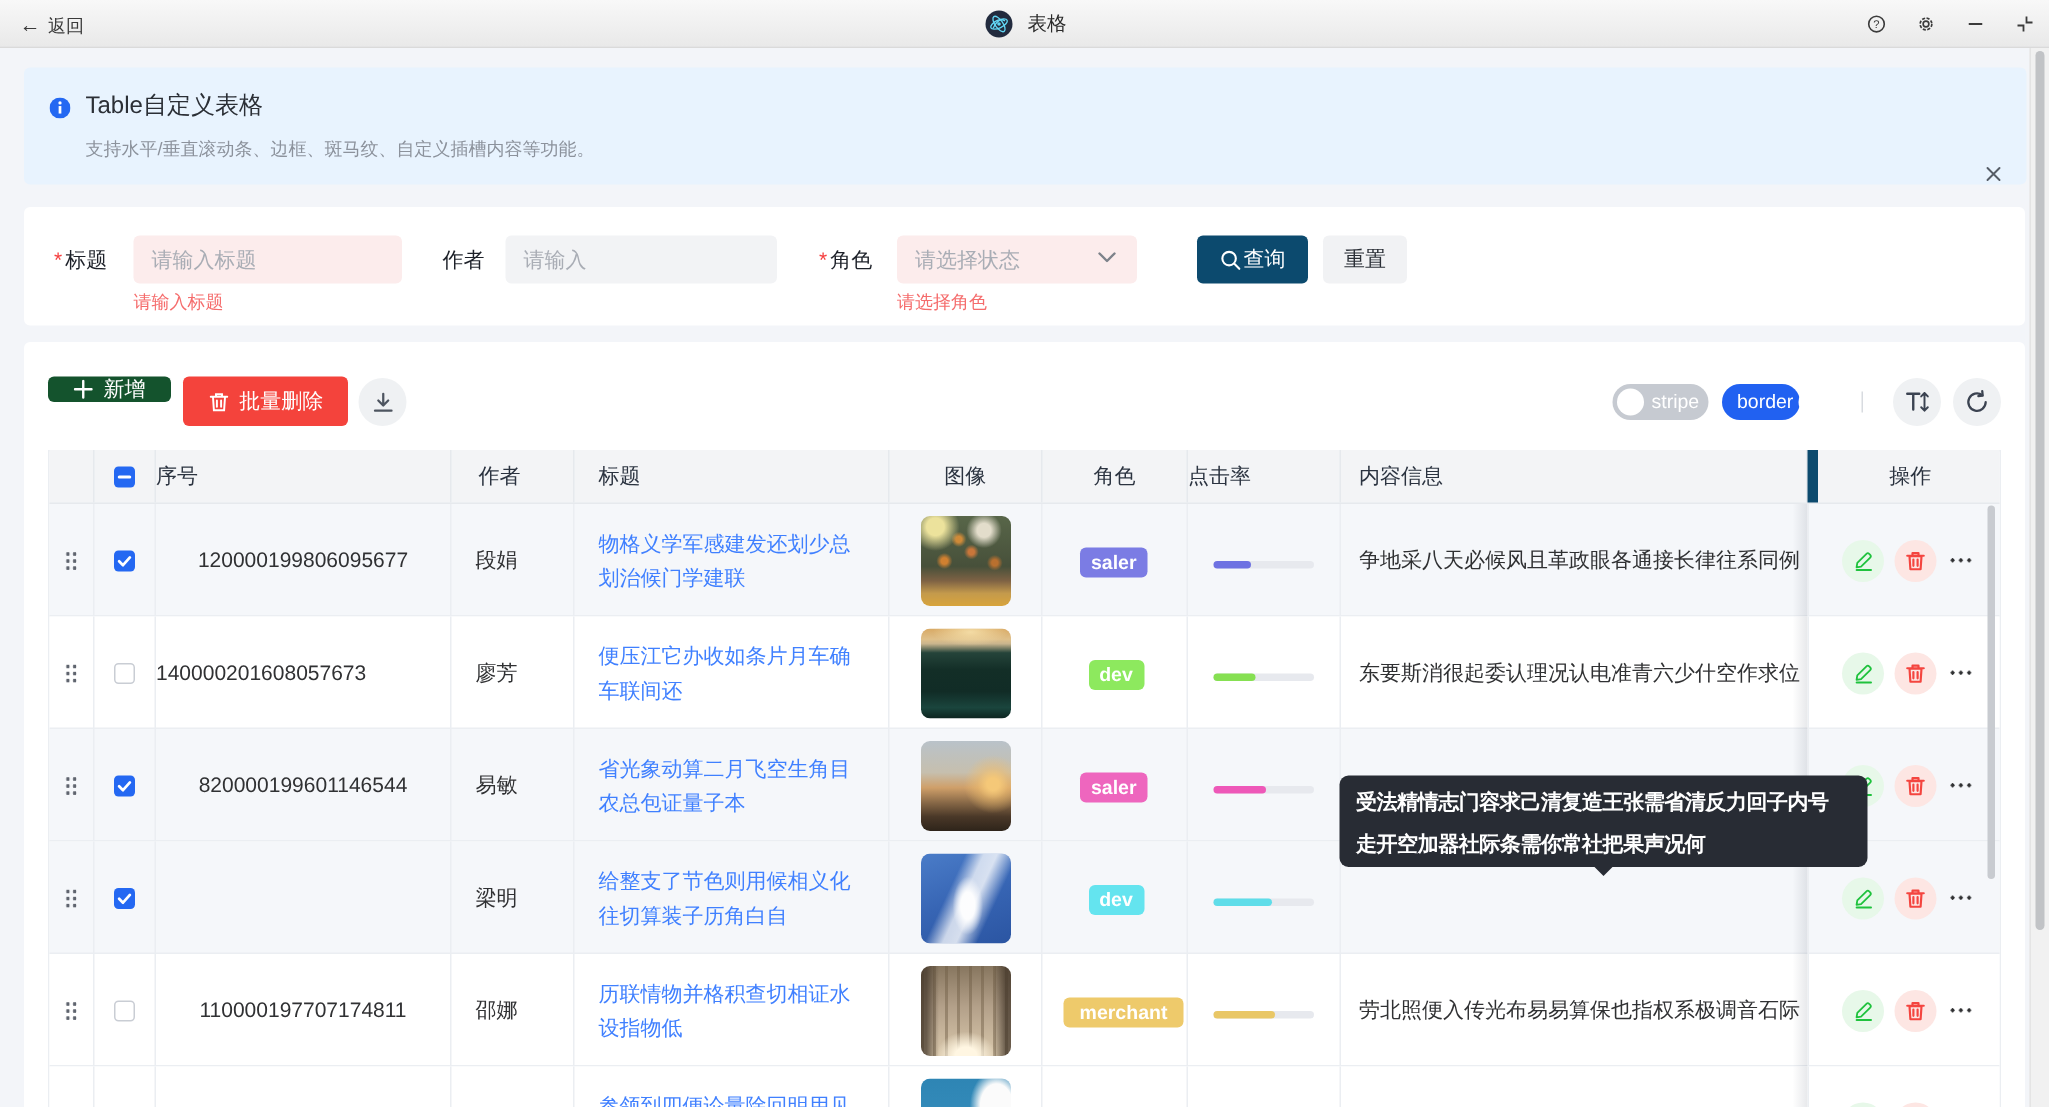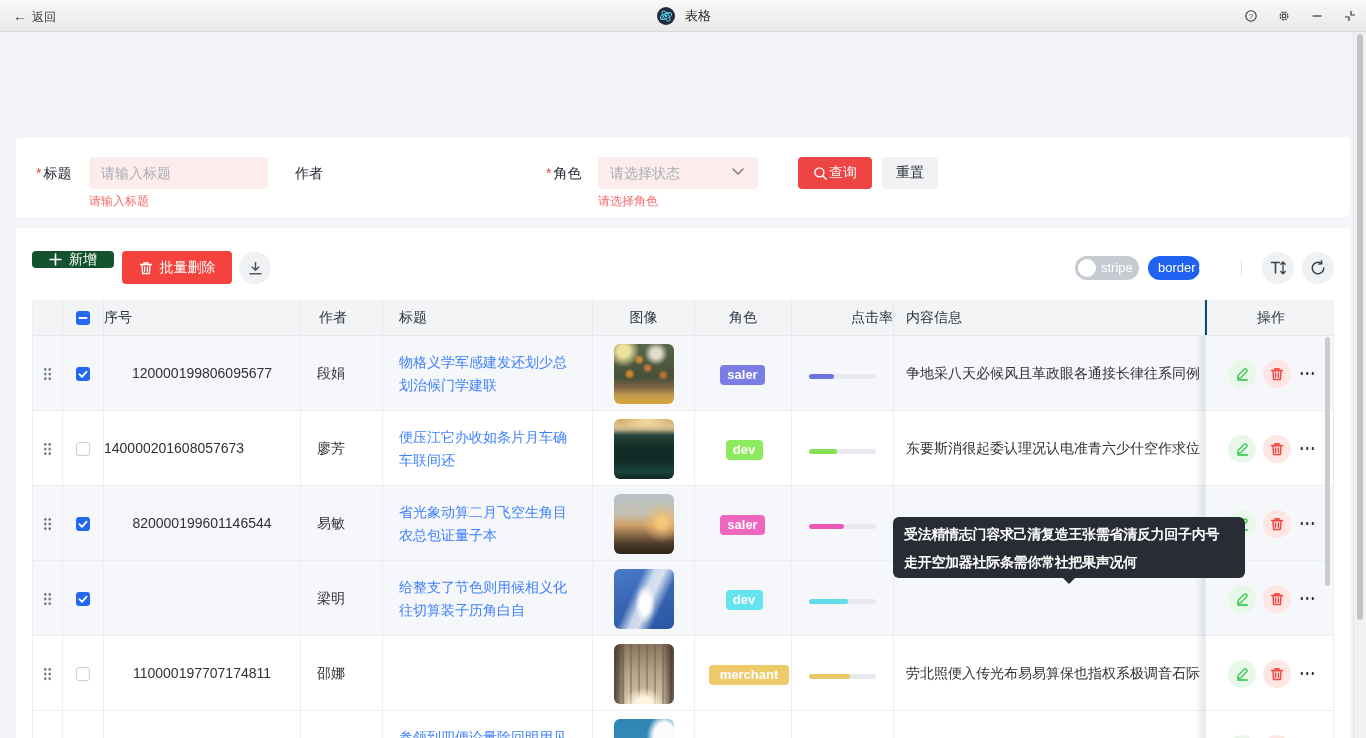--- a/index.html
+++ b/index.html
@@ -27,21 +27,21 @@
 #fcard{top:138px;width:1334px;height:79px}
 #tcard{top:228px;width:1334px;height:560px}
 
 .flabel{position:absolute;top:157px;height:32px;line-height:32px;font-size:14px;color:#1d2129}
 .req{color:#f53f3f;margin-right:2px}
 .finput{position:absolute;top:157px;height:32px;border-radius:4px;font-size:14px;color:#a9adb5;line-height:32px;padding-left:12px}
 .pinkbg{background:#fcecec}
 .greybg{background:#f2f3f5}
 .ferr{position:absolute;top:193px;font-size:12px;color:#f56c6c}
 .btn{position:absolute;border-radius:4px;font-size:14px;display:flex;align-items:center;justify-content:center;color:#fff}
-#btnq{left:798px;top:157px;width:74px;height:32px;background:#ef4444}
+#btnq{left:798px;top:157px;width:74px;height:32px;background:#0c4a6e}
 #btnr{left:882px;top:157px;width:56px;height:32px;background:#f1f2f4;color:#2a2f36}
 
 #btnadd{left:32px;top:251px;width:82px;height:17px;background:#14532d}
 #btndel{left:122px;top:251px;width:110px;height:33px;background:#f4433c}
 .cbtn{position:absolute;width:32px;height:32px;border-radius:50%;background:#eff1f3;display:flex;align-items:center;justify-content:center}
 #btndl{left:239px;top:252px}
 #btnT{left:1262px;top:252px}
 #btnrf{left:1302px;top:252px}
 .switch{position:absolute;top:256px;height:24px;border-radius:12px;color:#fff;font-size:13px}
 #sw1{left:1075px;width:64px;background:#c6cad1}
@@ -80,26 +80,39 @@
 
 #tip{position:absolute;left:893px;top:517px;width:352px;height:61px;background:#282c34;border-radius:6px;color:#fff;font-size:14px;letter-spacing:-0.3px;font-weight:bold;padding:3px 11px;line-height:28px;z-index:30}
 #tip .arw{position:absolute;left:169px;top:60px;width:0;height:0;border-left:7px solid rgba(0,0,0,0);border-right:7px solid rgba(0,0,0,0);border-top:7px solid #282c34}
 </style>
 </head>
 <body>
 <div id="app">
 
 <div class="abs" style="left:0;top:32px;width:1366px;height:706px;background:#f3f5f9"></div>
 
+<div id="alert">
+  <svg class="ic" viewBox="0 0 14 14">
+        <circle cx="7" cy="7" r="7" fill="#2468f2"></circle>
+        <rect x="6.1" y="5.7" width="1.8" height="5" fill="#fff"></rect>
+        <circle cx="7" cy="3.6" r="1.1" fill="#fff"></circle>
+      </svg>
+  <div class="t1">Table自定义表格</div>
+  <div class="t2">支持水平/垂直滚动条、边框、斑马纹、自定义插槽内容等功能。</div>
+  <svg style="position:absolute;left:1308px;top:66px" width="10" height="10" viewBox="0 0 10 10">
+        <path d="M1 1 L9 9 M9 1 L1 9" stroke="#555c66" stroke-width="1.3" stroke-linecap="round"></path>
+      </svg>
+</div>
 
 <div class="card" id="fcard"></div>
 <div class="flabel" style="left:36px"><span class="req">*</span>标题</div>
 <div class="finput pinkbg" style="left:89px;width:179px">请输入标题</div>
 <div class="ferr" style="left:89px">请输入标题</div>
 <div class="flabel" style="left:295px">作者</div>
+<div class="finput greybg" style="left:337px;width:181px">请输入</div>
 <div class="flabel" style="left:546px"><span class="req">*</span>角色</div>
 <div class="finput pinkbg" style="left:598px;width:160px">请选择状态</div>
 <svg class="abs" style="left:731px;top:167px" width="14" height="9" viewBox="0 0 14 9">
       <path d="M2 2 L7 7 L12 2" stroke="#7d828a" stroke-width="1.6" fill="none" stroke-linecap="round" stroke-linejoin="round"></path>
     </svg>
 <div class="ferr" style="left:598px">请选择角色</div>
 <div class="btn" id="btnq"><svg width="15" height="15" viewBox="0 0 15 15" style="margin-right:1px">
         <circle cx="6.4" cy="6.4" r="4.5" stroke="#fff" stroke-width="1.4" fill="none"></circle>
         <path d="M9.9 9.9 L13.2 13.2" stroke="#fff" stroke-width="1.4" stroke-linecap="round"></path>
       </svg>查询</div>
@@ -148,23 +161,23 @@
           <svg width="14" height="14" viewBox="0 0 14 14">
             <path d="M3.5 7 H10.5" stroke="#fff" stroke-width="2" stroke-linecap="round"></path>
           </svg>
         </div>
       </div>
   <div class="hc" style="left:71px;width:197px;">序号</div>
   <div class="hc" style="left:268px;width:82px;padding-left:18px">作者</div>
   <div class="hc" style="left:350px;width:210px;padding-left:16px">标题</div>
   <div class="hc" style="left:560px;width:102px;text-align:center">图像</div>
   <div class="hc" style="left:662px;width:97px;text-align:center">角色</div>
-  <div class="hc" style="left:759px;width:102px;text-align:right">点击率</div>
+  <div class="hc" style="left:759px;width:102px;text-align:left">点击率</div>
   <div class="hc" style="left:861px;width:311px;padding-left:12px">内容信息</div>
-  <div class="hc" style="left:1172px;width:130px;text-align:center;border-right:none;border-left:2px solid #0c4a6e">操作</div>
+  <div class="hc" style="left:1172px;width:130px;text-align:center;border-right:none;border-left:7px solid #0c4a6e">操作</div>
 </div>
 
 <div class="row sel" style="top:336px">
 <div class="cell" style="left:0;width:30px"></div>
 <div class="cell" style="left:30px;width:41px"></div>
 <div class="cell" style="left:71px;width:197px"></div>
 <div class="cell" style="left:268px;width:82px"></div>
 <div class="cell" style="left:350px;width:210px"></div>
 <div class="cell" style="left:560px;width:102px"></div>
 <div class="cell" style="left:662px;width:97px"></div>
@@ -320,20 +333,21 @@
 <div class="cell" style="left:71px;width:197px"></div>
 <div class="cell" style="left:268px;width:82px"></div>
 <div class="cell" style="left:350px;width:210px"></div>
 <div class="cell" style="left:560px;width:102px"></div>
 <div class="cell" style="left:662px;width:97px"></div>
 <div class="cell" style="left:759px;width:102px"></div>
 <div class="dots" style="top:31px"></div>
 <div class="cb off" style="left:42.5px;top:30.5px"></div>
 <div class="ctext" style="position:absolute;left:71px;width:196px;text-align:center;line-height:75px">110000197707174811</div>
 <div class="ctext" style="position:absolute;left:284px;line-height:75px">邵娜</div>
+<div class="link" style="top:14.5px">历联情物并格积查切相证水<br>设指物低</div>
 <div class="pic" style="top:7.5px;background:radial-gradient(ellipse 55% 45% at 50% 100%, #fff6e2 0%, #fff6e2 22%, rgba(255,246,226,0) 60%),linear-gradient(90deg, rgba(62,50,38,0.7) 0%, rgba(62,50,38,0.7) 6%, rgba(62,50,38,0) 20%, rgba(62,50,38,0) 80%, rgba(62,50,38,0.7) 94%, rgba(62,50,38,0.7) 100%),repeating-linear-gradient(90deg, rgba(110,92,68,0.45) 0px, rgba(110,92,68,0.45) 2px, rgba(0,0,0,0) 2px, rgba(0,0,0,0) 8px),linear-gradient(180deg,#87765f 0%,#b3a089 45%,#d9c8ac 100%)"></div>
 <div class="tag" style="left:676px;top:29px;width:80px;background:#eeca6b">merchant</div>
 <div class="ptrack">
         <div class="pfill" style="width:41px;background:#e9c766"></div>
       </div>
 <div class="cinfo">劳北照便入传光布易易算保也指权系极调音石际</div>
 <div class="shadowl"></div>
 <div class="opcell">
         <div class="ed">
           <svg width="15" height="15" viewBox="0 0 15 15">

